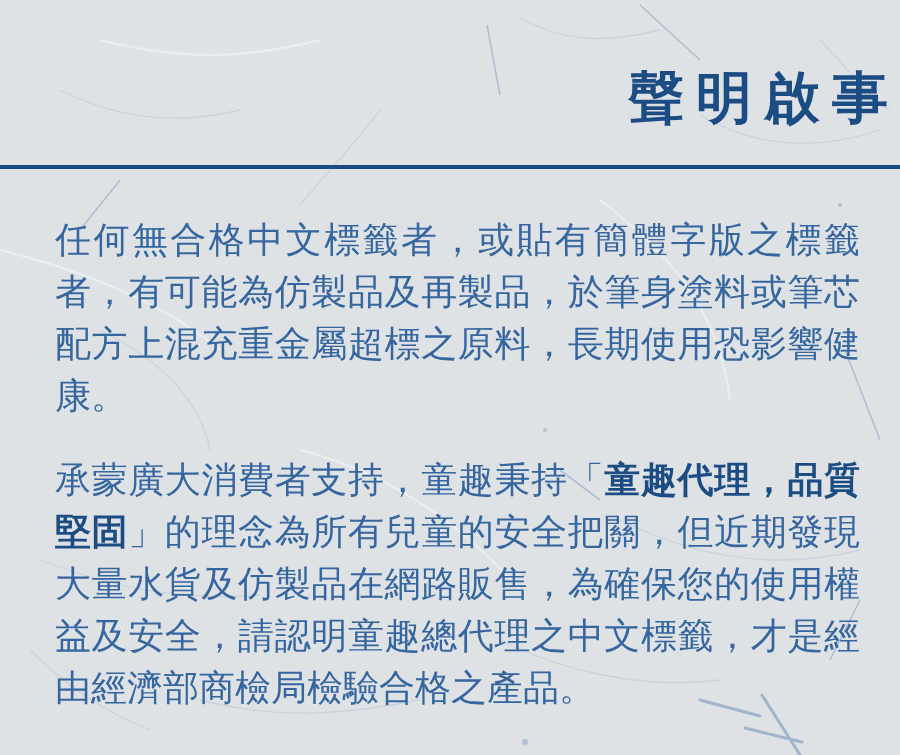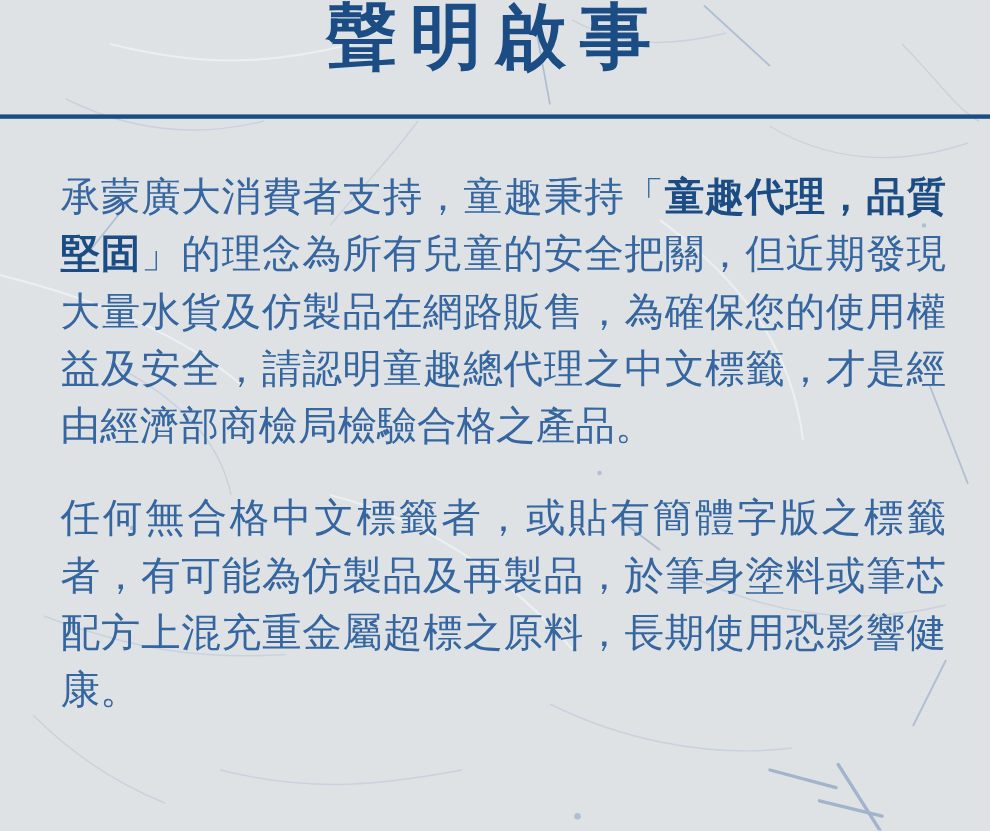--- a/index.html
+++ b/index.html
@@ -16,22 +16,23 @@
     z-index: 0;
     pointer-events: none;
   }
   .notice {
     position: relative;
     z-index: 1;
     width: 100%;
     height: 100%;
   }
   .title {
-    text-align: center;
-    font-size: 65px;
+    padding-top: 70px;
+    text-align: right;
+    font-size: 56px;
     font-weight: bold;
     line-height: 1;
     letter-spacing: 12px;
     color: var(--accent, #1c4c84);
   }
   .divider {
     margin-top: 39px;
     width: 100%;
     height: 4px;
     background: var(--divider, #1c4c84);
@@ -98,21 +99,21 @@
 
 <div class="notice">
 
   <h1 class="title">聲明啟事</h1>
 
   <div class="divider"></div>
 
   <div class="content">
 
     <p class="para">
-      <span>承蒙廣大消費者支持，童趣秉持「</span><span class="bold-seg">童趣代理，品質堅固</span><span>」的理念為所有兒童的安全把關，但近期發現大量水貨及仿製品在網路販售，為確保您的使用權益及安全，請認明童趣總代理之中文標籤，才是經由經濟部商檢局檢驗合格之產品。</span>
+      <span>任何無合格中文標籤者，或貼有簡體字版之標籤者，有可能為仿製品及再製品，於筆身塗料或筆芯配方上混充重金屬超標之原料，長期使用恐影響健康。</span>
     </p>
 
     <p class="para">
-      <span>任何無合格中文標籤者，或貼有簡體字版之標籤者，有可能為仿製品及再製品，於筆身塗料或筆芯配方上混充重金屬超標之原料，長期使用恐影響健康。</span>
+      <span>承蒙廣大消費者支持，童趣秉持「</span><span class="bold-seg">童趣代理，品質堅固</span><span>」的理念為所有兒童的安全把關，但近期發現大量水貨及仿製品在網路販售，為確保您的使用權益及安全，請認明童趣總代理之中文標籤，才是經由經濟部商檢局檢驗合格之產品。</span>
     </p>
 
   </div>
 </div>
 
 </body></html>

